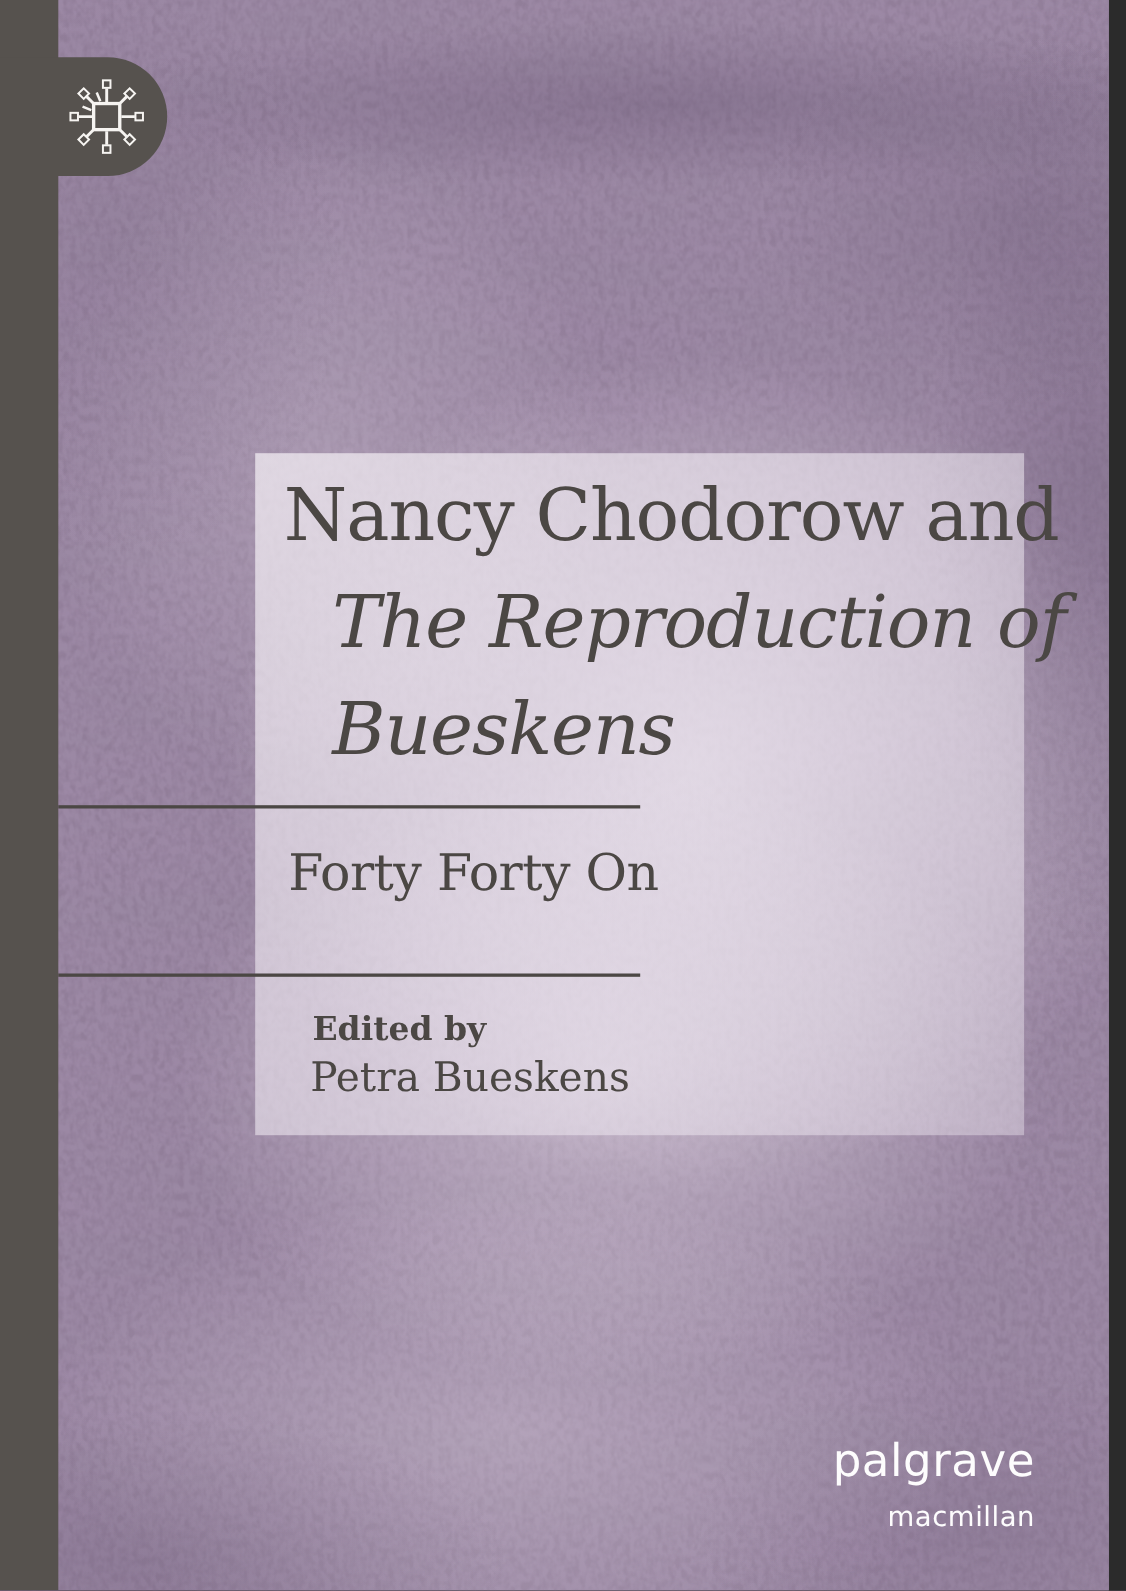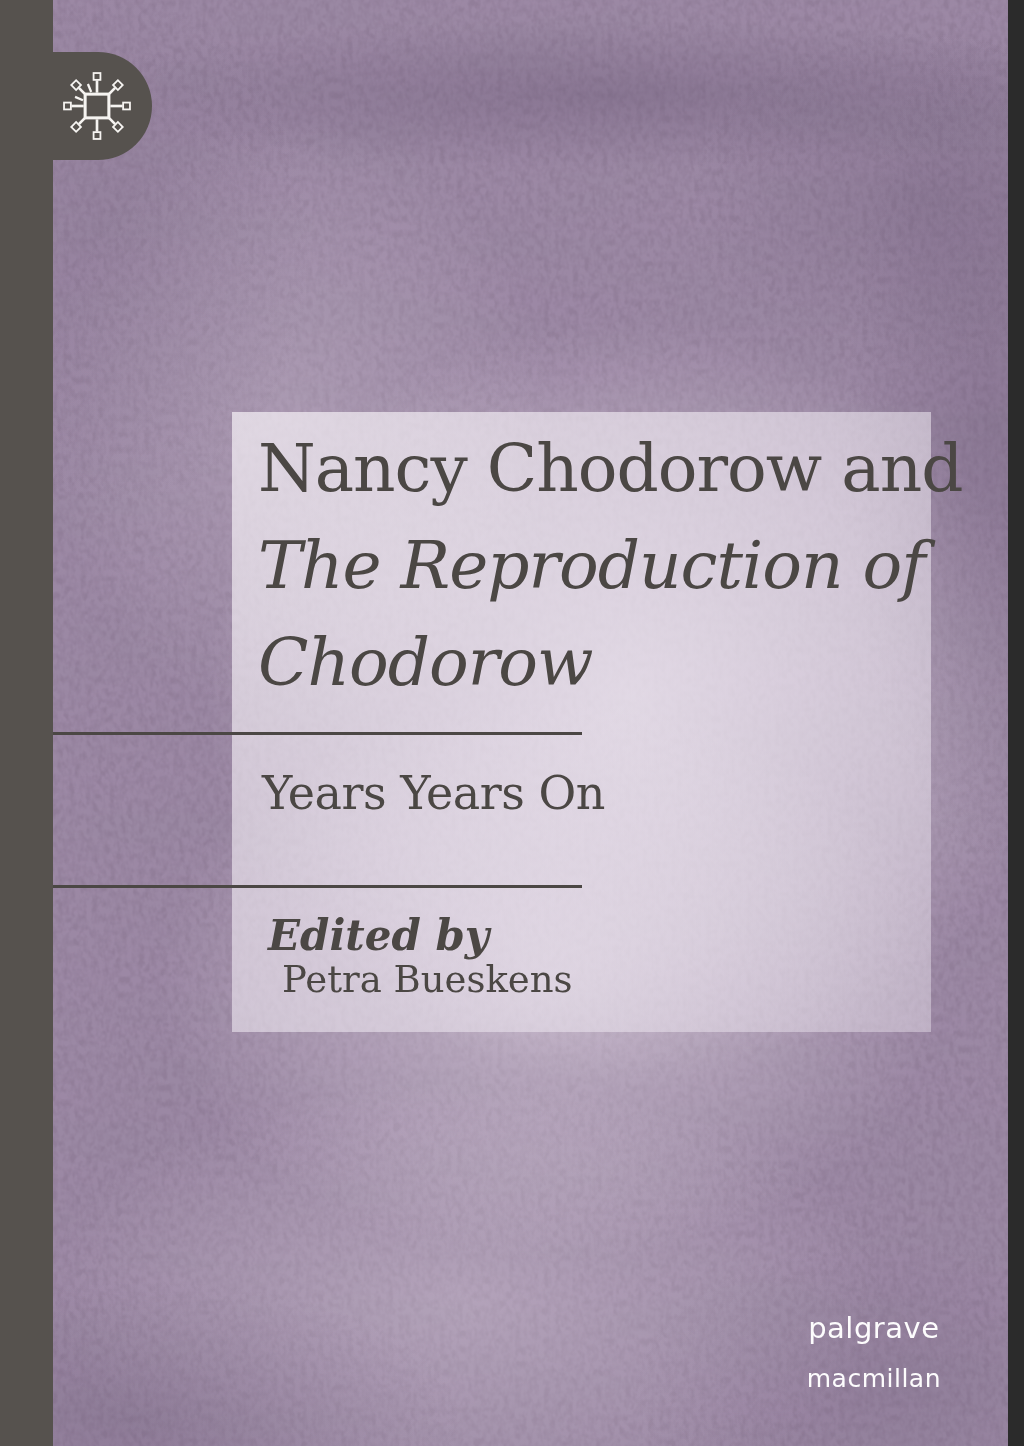--- a/index.html
+++ b/index.html
@@ -13,41 +13,41 @@
   .logo-tab{position:absolute;left:0;top:52px;width:152px;height:108px;background:#56524e;border-radius:0 54px 54px 0;}
   .brand-icon{position:absolute;left:59px;top:16px;width:76px;height:76px;}
   .title-panel{
     position:absolute;left:232px;top:412px;width:699px;height:620px;
     background:linear-gradient(135deg, rgba(250,246,250,0.68) 0%, rgba(246,241,248,0.55) 45%, rgba(240,234,243,0.42) 100%);
   }
   .book-title{
     position:absolute;left:258px;top:420px;width:690px;
     font-size:66px;line-height:97px;letter-spacing:-1px;color:#4b4744;white-space:nowrap;
   }
-  .book-title .it{font-style:italic;}
+  .book-title .it{font-style:italic;margin-left:44px;}
   .rule{position:absolute;left:53px;width:529px;height:3px;background:#4b4744;}
   .rule-top{top:732px;}
   .rule-bottom{top:885px;}
   .subtitle{
     position:absolute;left:262px;top:768px;
     font-size:46px;line-height:50px;letter-spacing:-0.5px;color:#4b4744;white-space:nowrap;
   }
   .edited-by{
-    position:absolute;left:268px;top:916px;
-    font-size:42px;line-height:40px;font-style:italic;font-weight:600;color:#4b4744;white-space:nowrap;
+    position:absolute;left:284px;top:916px;
+    font-size:30px;line-height:40px;font-weight:600;color:#4b4744;white-space:nowrap;
   }
   .editor-name{
     position:absolute;left:282px;top:958px;
     font-size:37px;line-height:44px;color:#4b4744;white-space:nowrap;
   }
   .publisher{
     position:absolute;right:67px;top:1310px;text-align:right;
     font-family:"DejaVu Sans", sans-serif;color:#fdfcfd;
   }
-  .publisher .p1{font-size:29px;line-height:36px;letter-spacing:0.5px;text-align:center;}
+  .publisher .p1{font-size:41px;line-height:36px;letter-spacing:0.5px;text-align:center;}
   .publisher .p2{font-size:25px;line-height:29px;letter-spacing:0.5px;margin-top:18px;}
 </style>
 </head>
 <body>
 
 <div class="cover">
 
   <svg class="texture" viewBox="0 0 1024 1446" preserveAspectRatio="none" aria-hidden="true">
     <defs>
       <radialGradient id="gL" cx="50%" cy="50%" r="50%">
@@ -131,26 +131,26 @@
           </g>
       </g>
     </svg>
   </div>
 
   <div class="title-panel"></div>
 
   <div class="book-title">
     <div>Nancy Chodorow and</div>
     <div class="it">The Reproduction of</div>
-    <div class="it">Chodorow</div>
+    <div class="it">Bueskens</div>
   </div>
 
   <div class="rule rule-top"></div>
 
-  <div class="subtitle">Years Years On</div>
+  <div class="subtitle">Forty Forty On</div>
 
   <div class="rule rule-bottom"></div>
 
   <div class="edited-by">Edited by</div>
   <div class="editor-name">Petra Bueskens</div>
 
   <div class="publisher">
     <div class="p1">palgrave</div>
     <div class="p2">macmillan</div>
   </div>

